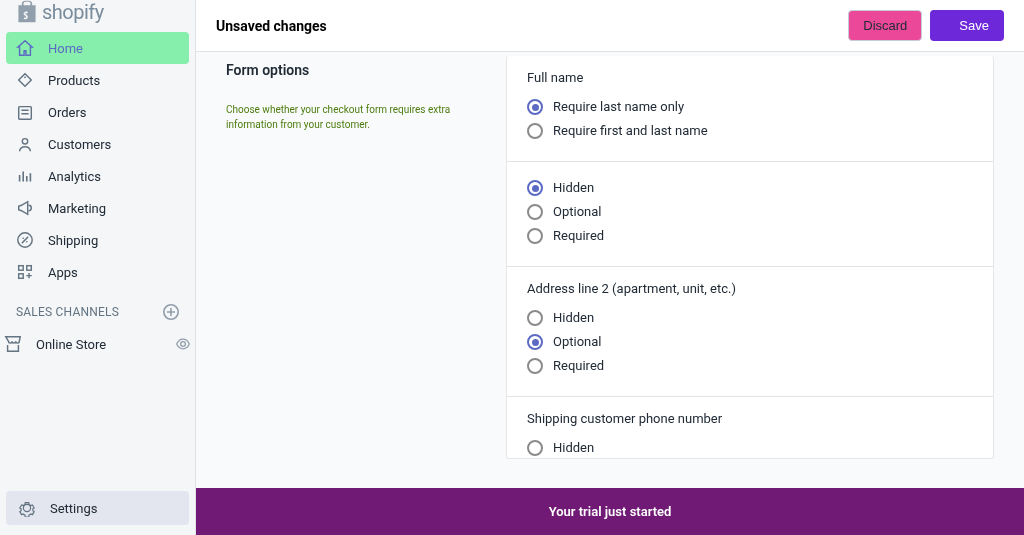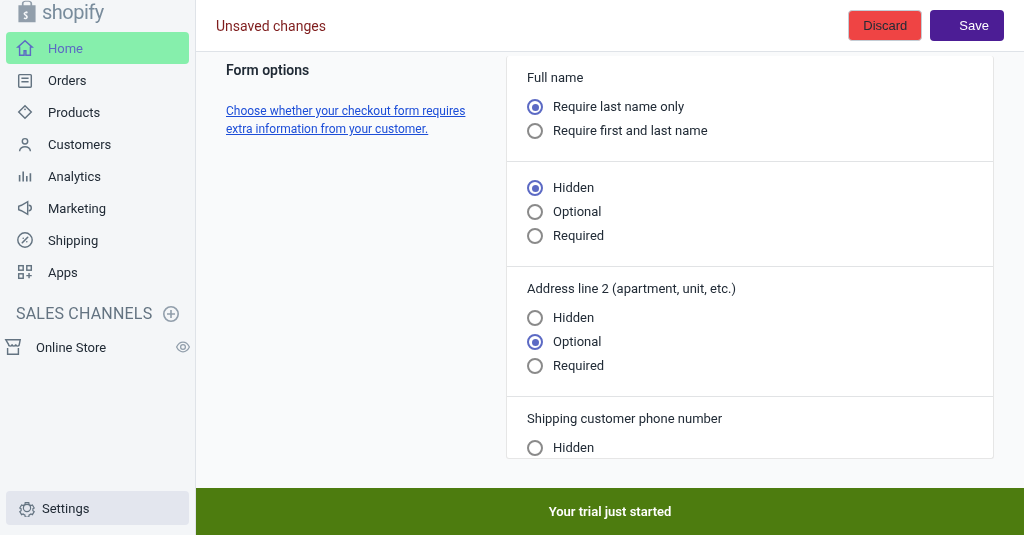--- a/index.html
+++ b/index.html
@@ -14,54 +14,54 @@
     .sidebar-logo svg { width: 22px; height: 24px; }
     .sidebar-logo-text { font-size: 20px; font-weight: 400; letter-spacing: -0.5px; color: #798c9c; }
 
     .nav { flex: 1; padding-top: 8px; }
     .nav-item { display: flex; align-items: center; gap: 14px; padding: 7px 16px; color: #212b36; text-decoration: none; cursor: pointer; }
     .nav-item.active { background: #86efac; color: #5c6ac4; border-radius: 4px; margin: 0 6px; padding: 7px 10px; }
     .nav-item.active .nav-icon { fill: #5c6ac4; stroke: #5c6ac4; }
     .nav-icon { width: 18px; height: 18px; fill: #637381; flex-shrink: 0; }
     .nav-label { font-size: 13px; }
 
-    .sales-channels-hdr { display: flex; align-items: center; justify-content: space-between; padding: 16px 16px 8px; font-size: 16px; color: #637381; letter-spacing: 0.2px; }
+    .sales-channels-hdr { display: flex; align-items: center; justify-content: space-between; padding: 16px 16px 8px; font-size: 12px; color: #637381; letter-spacing: 0.2px; }
     .sc-add { width: 16px; height: 16px; cursor: pointer; fill: #919eab; }
     .sc-eye { width: 16px; height: 16px; fill: #919eab; }
     .sc-row { display: flex; align-items: center; padding: 7px 4px; gap: 14px; cursor: pointer; }
     .sc-row .nav-label { flex: 1; }
 
-    .settings-row { margin: 0 6px 10px; padding: 8px 12px; display: flex; align-items: center; gap: 6px; background: #e3e6ee; border-radius: 4px; cursor: pointer; }
+    .settings-row { margin: 0 6px 10px; padding: 8px 12px; display: flex; align-items: center; gap: 14px; background: #e3e6ee; border-radius: 4px; cursor: pointer; }
 
     
     .main { flex: 1; display: flex; flex-direction: column; background: #f9fafb; min-width: 0; }
     .topbar { display: flex; align-items: center; justify-content: space-between; padding: 10px 20px; background: #fff; border-bottom: 1px solid #dfe3e8; }
-    .topbar-title { font-weight: 400; font-size: 14px; color: #7f1d1d; }
+    .topbar-title { font-weight: 700; font-size: 14px; color: #000000; }
     .topbar-actions { display: flex; gap: 8px; }
     .btn { border-radius: 4px; padding: 7px 14px; font-size: 13px; cursor: pointer; border: 1px solid transparent; }
-    .btn-secondary { background: #ef4444; border-color: #c4cdd5; color: #212b36; }
-    .btn-primary { background: #4c1d95; color: #fff; padding-left: 28px; }
+    .btn-secondary { background: #ec4899; border-color: #c4cdd5; color: #212b36; }
+    .btn-primary { background: #6d28d9; color: #fff; padding-left: 28px; }
 
     .content { flex: 1; overflow-y: auto; padding: 4px 20px 20px 30px; display: flex; gap: 20px; }
     .content-left { width: 260px; padding-top: 6px; }
     .content-left h2 { font-size: 14px; font-weight: 600; color: #212b36; margin-bottom: 24px; }
-    .content-left p { font-size: 12px; color: #1d4ed8; line-height: 1.5; text-decoration: underline; }
+    .content-left p { font-size: 10px; color: #4d7c0f; line-height: 1.5; }
 
     .card { flex: 1; background: #fff; border: 1px solid #e6e6e6; border-top:none; border-radius: 3px; min-width: 0; margin-right: 10px; }
     .field-group { padding: 14px 20px 18px; }
     .field-group + .field-group { border-top: 1px solid #e1e3e5; }
     .field-title { font-size: 13px; color: #212b36; margin-bottom: 10px; }
     .radio-row { display: flex; align-items: flex-start; gap: 10px; padding: 4px 0; font-size: 13px; color: #212b36; cursor: pointer; }
     .radio { width: 16px; height: 16px; border-radius: 50%; border: 2px solid #8a8a8a; display: inline-flex; align-items: center; justify-content: center; flex-shrink: 0; background: #fff; }
     .radio.checked { border-color: #5c6ac4; }
     .radio-dot { width: 7px; height: 7px; border-radius: 50%; background: #5c6ac4; display: none; }
     .radio.checked .radio-dot { display: block; }
 
     
-    .banner { position: absolute; bottom: 0; left: 196px; right: 0; background: #4d7c0f; color: #fff; display: flex; align-items: center; justify-content: center; gap: 30px; padding: 16px; z-index: 5; }
+    .banner { position: absolute; bottom: 0; left: 196px; right: 0; background: #701a75; color: #fff; display: flex; align-items: center; justify-content: center; gap: 30px; padding: 16px; z-index: 5; }
     .banner-text { font-size: 13px; font-weight: 600; }
     .banner-btn { background: #5c6ac4; color: #fff; border: none; padding: 9px 16px; font-size: 13px; border-radius: 4px; cursor: pointer; }
 
     .spacer-bottom { height: 56px; }
   </style>
 </head>
 <body>
 
 <div class="app">
 
@@ -77,31 +77,31 @@
     <nav class="nav">
       <div id="nav-list">
           <div class="nav-item active">
             <svg class="nav-icon" viewBox="0 0 20 20" style="color:#5c6ac4">
               <path d="M10 2L2 9h2v9h5v-5h2v5h5V9h2z" fill="none" stroke="currentColor" stroke-width="1.6"></path>
             </svg>
             <span class="nav-label">Home</span>
           </div>
           <div class="nav-item">
             <svg class="nav-icon" viewBox="0 0 20 20" style="color:#637381">
+              <path d="M3 10l7-7 7 7-7 7z" fill="none" stroke="currentColor" stroke-width="1.6"></path>
+              <circle cx="10" cy="7" r="1" fill="currentColor"></circle>
+            </svg>
+            <span class="nav-label">Products</span>
+          </div>
+          <div class="nav-item">
+            <svg class="nav-icon" viewBox="0 0 20 20" style="color:#637381">
               <rect x="3" y="4" width="14" height="14" rx="1" fill="none" stroke="currentColor" stroke-width="1.6"></rect>
               <path d="M6 8h8M6 12h8" stroke="currentColor" stroke-width="1.6"></path>
             </svg>
             <span class="nav-label">Orders</span>
-          </div>
-          <div class="nav-item">
-            <svg class="nav-icon" viewBox="0 0 20 20" style="color:#637381">
-              <path d="M3 10l7-7 7 7-7 7z" fill="none" stroke="currentColor" stroke-width="1.6"></path>
-              <circle cx="10" cy="7" r="1" fill="currentColor"></circle>
-            </svg>
-            <span class="nav-label">Products</span>
           </div>
           <div class="nav-item">
             <svg class="nav-icon" viewBox="0 0 20 20" style="color:#637381">
               <circle cx="10" cy="7" r="3" fill="none" stroke="currentColor" stroke-width="1.6"></circle>
               <path d="M4 18c0-3 3-5 6-5s6 2 6 5" fill="none" stroke="currentColor" stroke-width="1.6"></path>
             </svg>
             <span class="nav-label">Customers</span>
           </div>
           <div class="nav-item">
             <svg class="nav-icon" viewBox="0 0 20 20" style="color:#637381">

